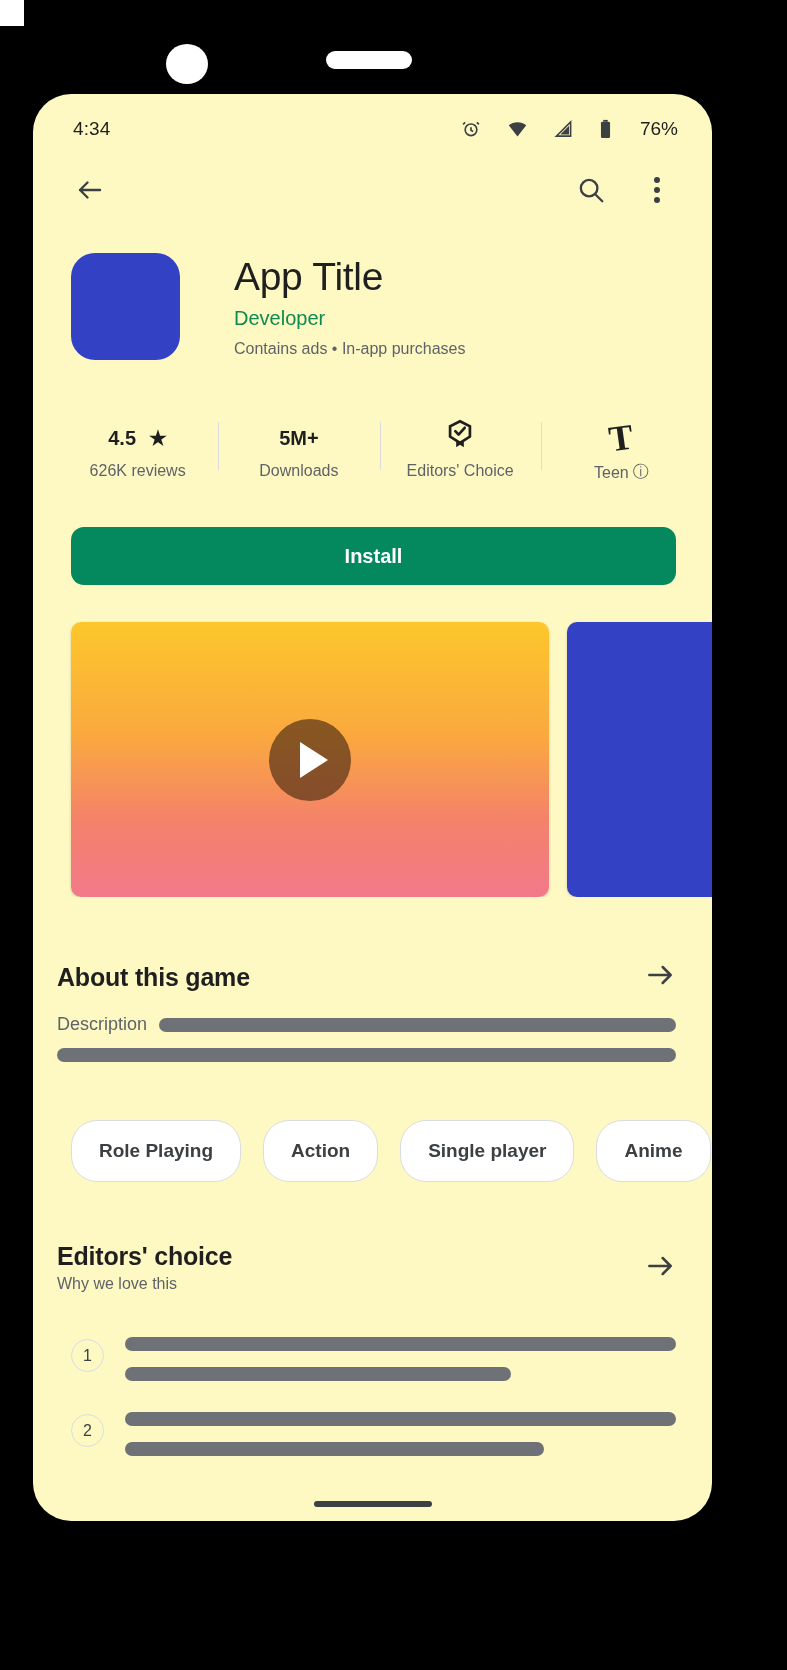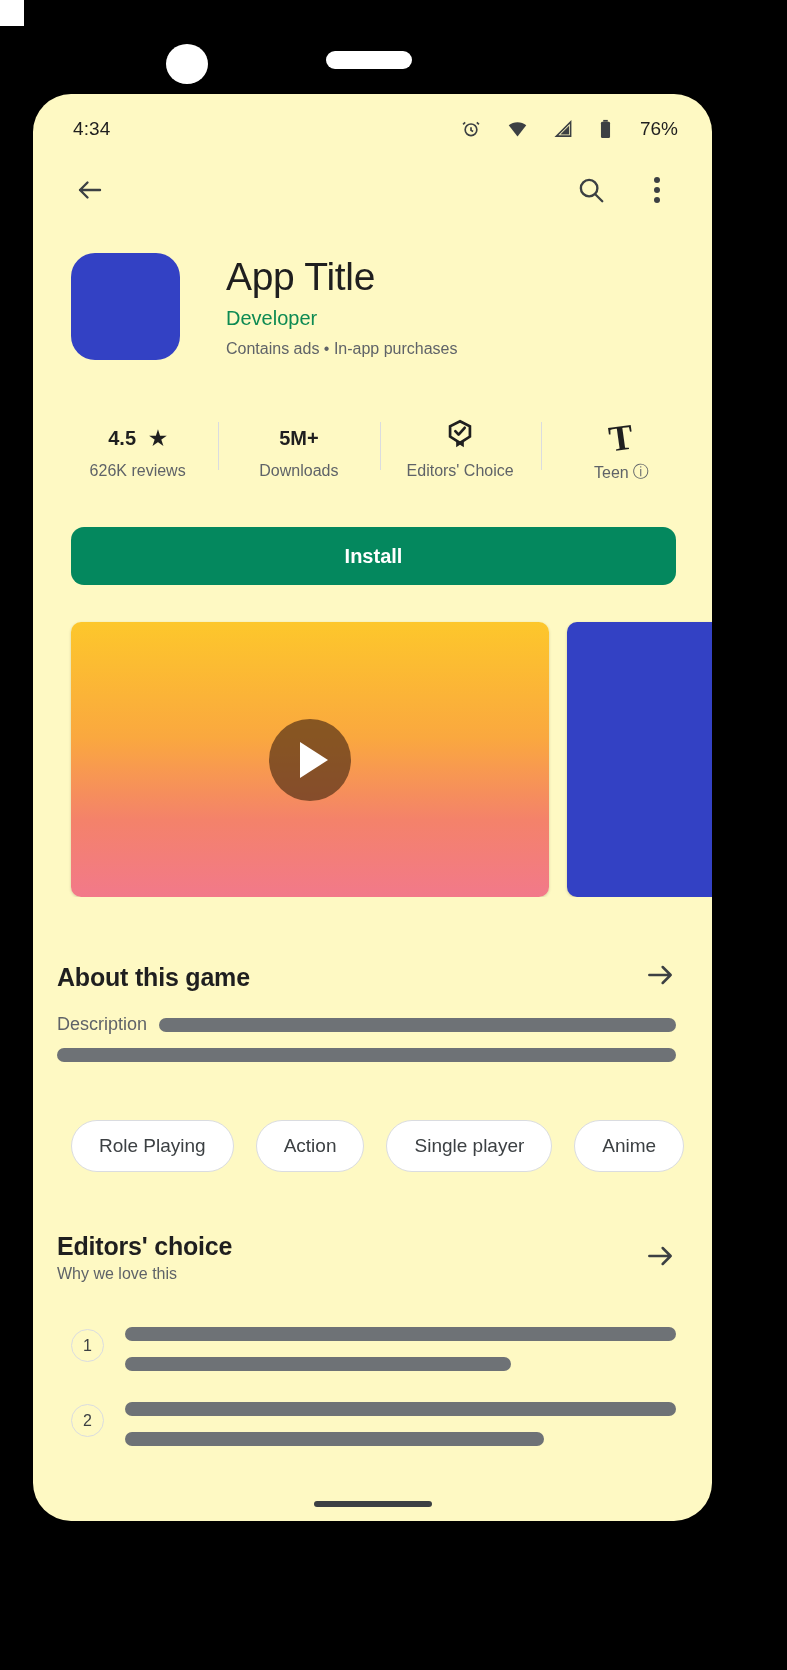--- a/index.html
+++ b/index.html
@@ -49,21 +49,21 @@
   
   .action-bar {
     display: flex; align-items: center; justify-content: space-between;
     padding: 18px 36px 0 38px; height: 74px;
   }
   .action-right { display: flex; align-items: center; gap: 28px; }
   .icon-btn { display: flex; align-items: center; justify-content: center;
               width: 38px; height: 38px; }
 
   
-  .app-header { display: flex; gap: 0; padding: 35px 36px 0 38px; }
+  .app-header { display: flex; gap: 8px; padding: 35px 36px 0 38px; }
   .app-icon {
     width: 109px; height: 107px; border-radius: 24px;
     background: #3341C4; flex: 0 0 auto;
   }
   .app-meta { padding-left: 46px; padding-top: 2px; }
   .app-title { font-size: 39px; font-weight: 400; color: #1f1f1f; line-height: 1.15;
                letter-spacing: -.3px; }
   .app-dev { font-size: 20px; color: #0d8a52; margin-top: 7px; font-weight: 500; }
   .app-sub { font-size: 16px; color: #5f6368; margin-top: 10px; }
 
@@ -132,25 +132,26 @@
   
   .desc-row { display: flex; align-items: center; gap: 12px; margin-top: 19px; }
   .desc-label { font-size: 18px; color: #5f6368; flex: 0 0 auto; }
   .bar { height: 14px; border-radius: 7px; background: #6e7276; }
   .bar-fill { flex: 1 1 auto; }
   .desc-row2 { margin-top: 13px; }
 
   
   .chips { display: flex; gap: 22px; padding: 0 0 0 38px; overflow: hidden; }
   .chip {
-    flex: 0 0 auto; height: 52px; padding: 13px 27px;
+    flex: 0 0 auto; height: 62px; padding: 13px 27px;
     border: 1px solid #dadce0; border-radius: 26px;
     display: flex; align-items: center; justify-content: center;
     font-size: 19px; color: #3c4043; background: #fff; white-space: nowrap;
     cursor: pointer;
+    font-weight: bold;
   }
 
   
   .ed-item { display: flex; align-items: flex-start; gap: 0; margin-top: 34px;
              padding: 0 36px 0 38px; }
   .ed-num {
     flex: 0 0 auto; width: 33px; height: 33px; border-radius: 50%;
     border: 1px solid #dadce0; color: #3c4043; font-size: 16px;
     display: flex; align-items: center; justify-content: center; margin-top: 2px;
   }

